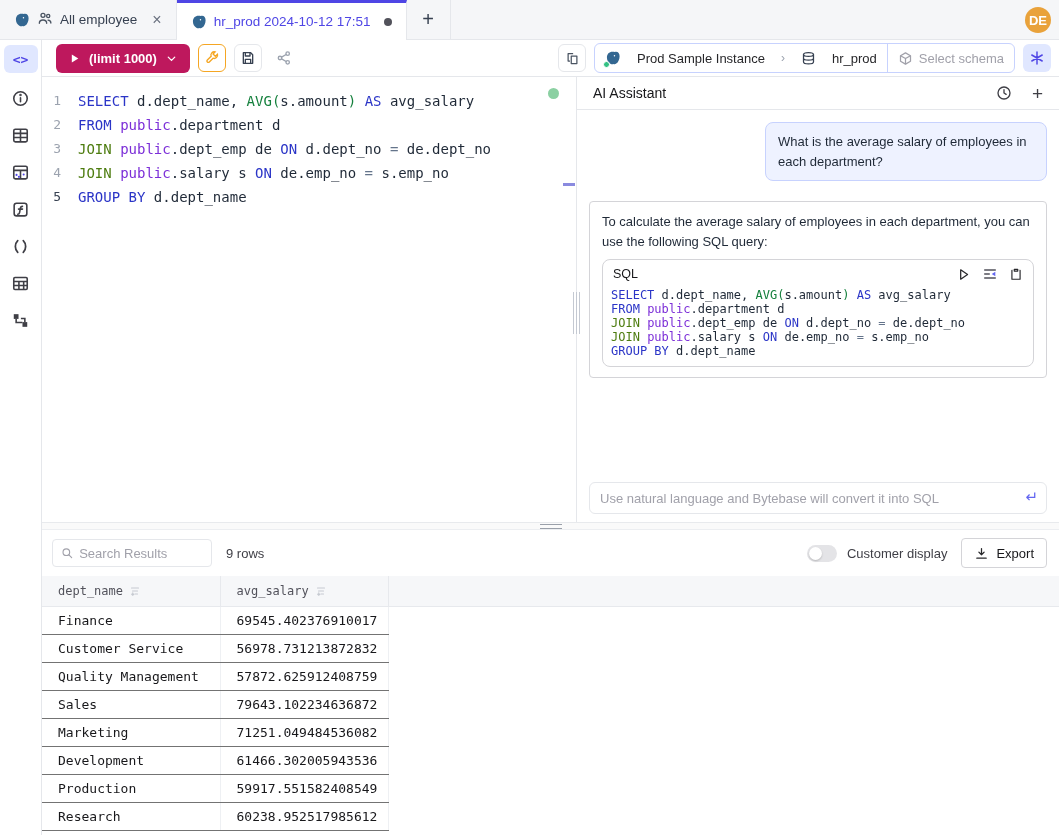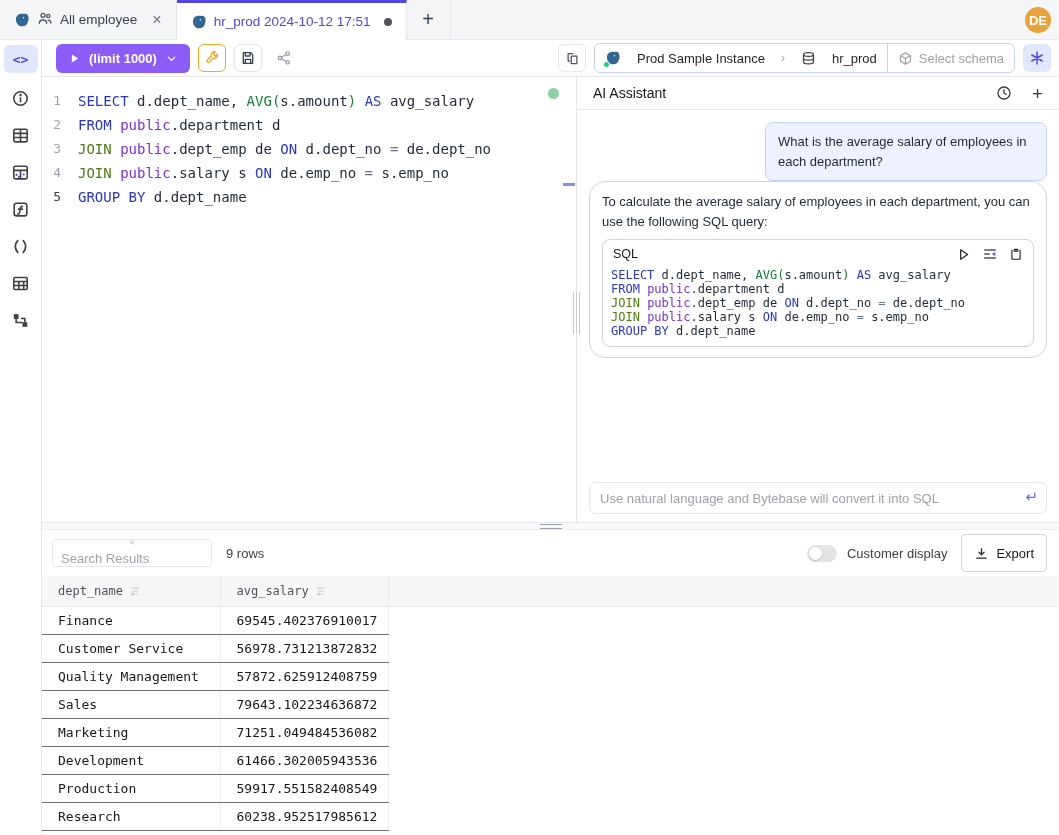--- a/index.html
+++ b/index.html
@@ -32,21 +32,21 @@
                  justify-content:center; font-family:"DejaVu Sans Mono", monospace; }
   .rail-icons { display:flex; flex-direction:column; gap:15px; margin-top:14px; align-items:center; }
   .rail-icon { width:22px; height:22px; display:flex; align-items:center; justify-content:center; color:#3f3f46; }
   .rail-icon svg { width:19px; height:19px; }
 
   .content { flex:1; display:flex; flex-direction:column; min-width:0; }
 
   
   .toolbar { height:37px; flex:none; display:flex; align-items:center; gap:8px;
              padding:0 8px 0 14px; border-bottom:1px solid #e5e7eb; background:#fff; }
-  .run-btn { height:29px; background:#8b5cf6; color:#fff; border:none; border-radius:6px;
+  .run-btn { height:29px; background:#be185d; color:#fff; border:none; border-radius:6px;
              display:flex; align-items:center; gap:8px; padding:0 12px; font-size:13px; font-weight:bold; }
   .run-btn svg { display:block; }
   .icon-btn { width:28px; height:28px; border-radius:6px; display:flex; align-items:center;
               justify-content:center; background:#fff; border:1px solid transparent; color:#374151; }
   .icon-btn.bordered { border-color:#e5e7eb; }
   .icon-btn.amber { border-color:#f5a623; color:#f5a623; }
   .icon-btn.plain { color:#9ca3af; }
   .toolbar-spacer { flex:1; }
   .conn-pill { height:30px; display:flex; align-items:stretch; border:1px solid #c7d2fe;
                border-radius:6px; overflow:hidden; font-size:13px; background:#fff; }
@@ -80,21 +80,21 @@
   
   .ai-pane { flex:1; display:flex; flex-direction:column; background:#fff; min-width:0; }
   .ai-header { height:33px; flex:none; display:flex; align-items:center; gap:20px;
                padding:0 16px; border-bottom:1px solid #e5e7eb; }
   .ai-title { flex:1; font-size:14px; color:#18181b; }
   .ai-h-icon { color:#3f3f46; display:flex; align-items:center; }
   .ai-plus { font-size:19px; color:#3f3f46; line-height:1; }
   .ai-chat { flex:1; padding:12px; overflow:hidden; }
   .user-bubble { margin-left:auto; max-width:282px; background:#eef2ff; border:1px solid #c7d2fe;
                  border-radius:8px; padding:9px 12px; font-size:13px; line-height:1.5; color:#1f2937; }
-  .answer-bubble { border:1px solid #d4d4d8; border-radius:16px; background:#fff;
+  .answer-bubble { margin-top:20px; border:1px solid #d4d4d8; border-radius:4px; background:#fff;
                    padding:10px 12px; font-size:13px; line-height:1.5; color:#1f2937; }
   .code-card { margin-top:8px; border:1px solid #d4d4d8; border-radius:8px; overflow:hidden; }
   .code-card-head { display:flex; align-items:center; padding:5px 10px 1px; }
   .code-card-label { flex:1; font-size:12.5px; color:#18181b; }
   .code-card-actions { display:flex; align-items:center; gap:11px; color:#27272a; }
   .code-card-actions svg { display:block; }
   .code-card-body { padding:3px 8px 8px; }
   .ai-code-line { font-family:"DejaVu Sans Mono", monospace; font-size:12px; line-height:14px; white-space:pre; }
   .ai-input-row { flex:none; margin:0 12px 8px; position:relative; }
   .ai-input { width:100%; height:32px; border:1px solid #e5e7eb; border-radius:6px;
@@ -106,31 +106,31 @@
   
   .h-divider { height:8px; flex:none; background:#fafafa; border-top:1px solid #e8eaed;
                border-bottom:1px solid #eceef1; position:relative; }
   .h-handle { position:absolute; left:50%; top:1px; width:22px; height:5px; margin-left:-11px;
               border-top:1px solid #9aa0aa; border-bottom:1px solid #9aa0aa; }
 
   
   .results { flex:1; display:flex; flex-direction:column; min-height:0; background:#fff; }
   .results-toolbar { height:46px; flex:none; display:flex; align-items:center; gap:14px; padding:0 10px; }
   .search-box { width:160px; height:28px; border:1px solid #e5e7eb; border-radius:4px;
-                display:flex; align-items:center; padding:0 8px; gap:6px; color:#9ca3af;flex-direction:column; }
+                display:flex; align-items:center; padding:0 8px; gap:6px; color:#9ca3af; }
   .search-box input { border:none; outline:none; width:100%; font-size:13px; color:#374151;
                       font-family:"Liberation Sans", sans-serif; }
   .search-box input::placeholder { color:#a1a1aa; }
   .row-count { font-size:13px; color:#3f3f46; }
   .rt-spacer { flex:1; }
   .toggle { width:30px; height:17px; border-radius:9px; background:#e4e4e7; position:relative; }
   .toggle .knob { position:absolute; left:2px; top:2px; width:13px; height:13px; border-radius:50%;
                   background:#fff; box-shadow:0 1px 2px rgba(0,0,0,.2); }
   .toggle-label { font-size:13px; color:#3f3f46; margin-left:-4px; }
-  .export-btn { height:38px; border:1px solid #d4d4d8; border-radius:4px; background:#fff;
+  .export-btn { height:30px; border:1px solid #d4d4d8; border-radius:4px; background:#fff;
                 display:flex; align-items:center; gap:7px; padding:0 12px; font-size:13px;
                 color:#18181b; margin-right:2px; }
   .results-table { flex:1; overflow:hidden; }
   table.grid { border-collapse:collapse; width:100%; table-layout:fixed; }
   table.grid col.c1 { width:178px; } table.grid col.c2 { width:168px; }
   table.grid thead th { height:30px; background:#f6f7f9; border-bottom:1px solid #e7e9ed;
                         font-family:"DejaVu Sans Mono", monospace; font-size:12px; font-weight:normal;
                         color:#52525b; text-align:left; padding:0 0 0 16px; }
   table.grid thead th.hc { border-right:1px solid #e7e9ed; }
   table.grid thead th .hwrap { display:flex; align-items:center; gap:6px; }

